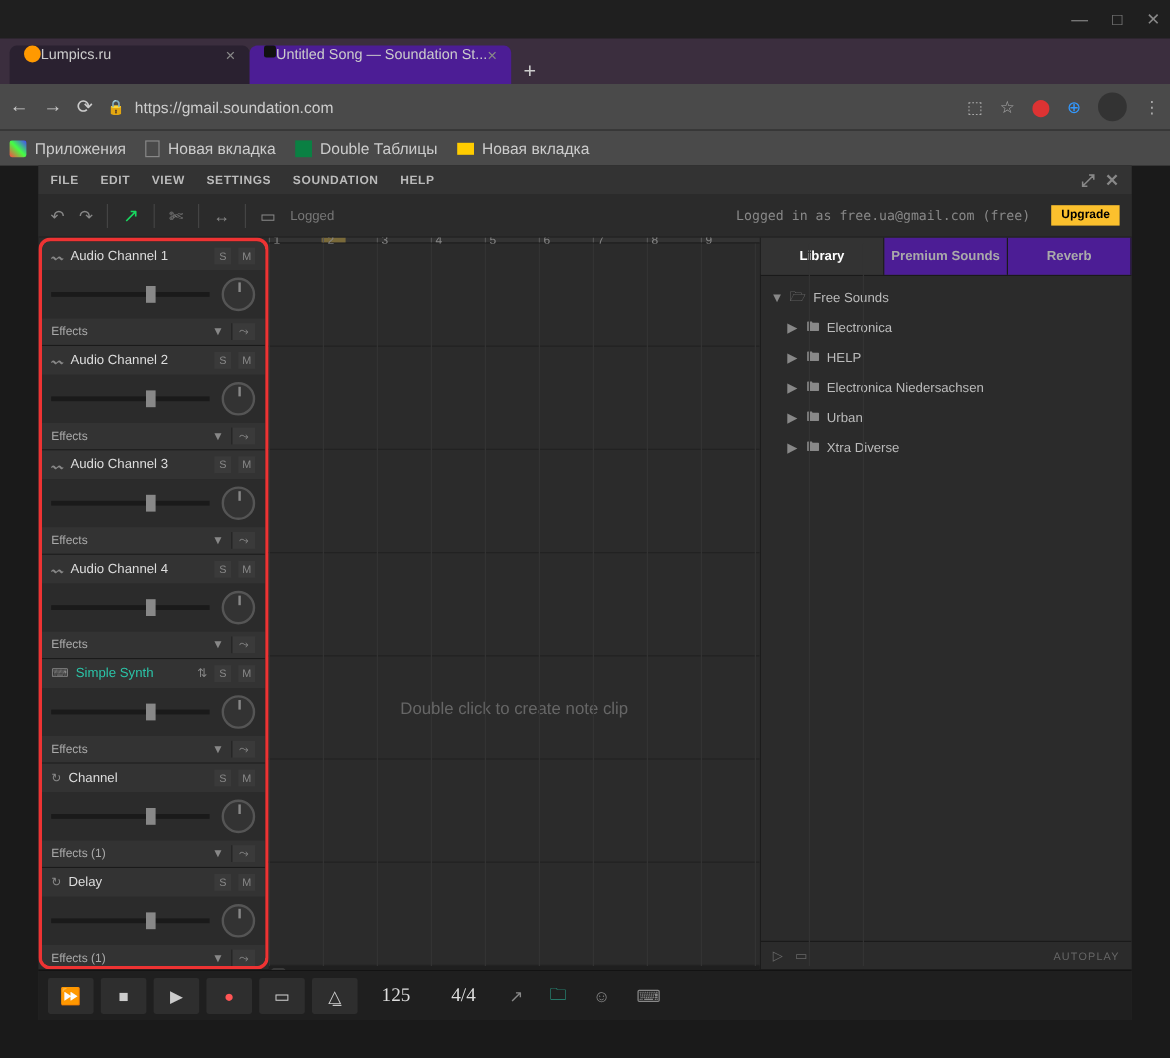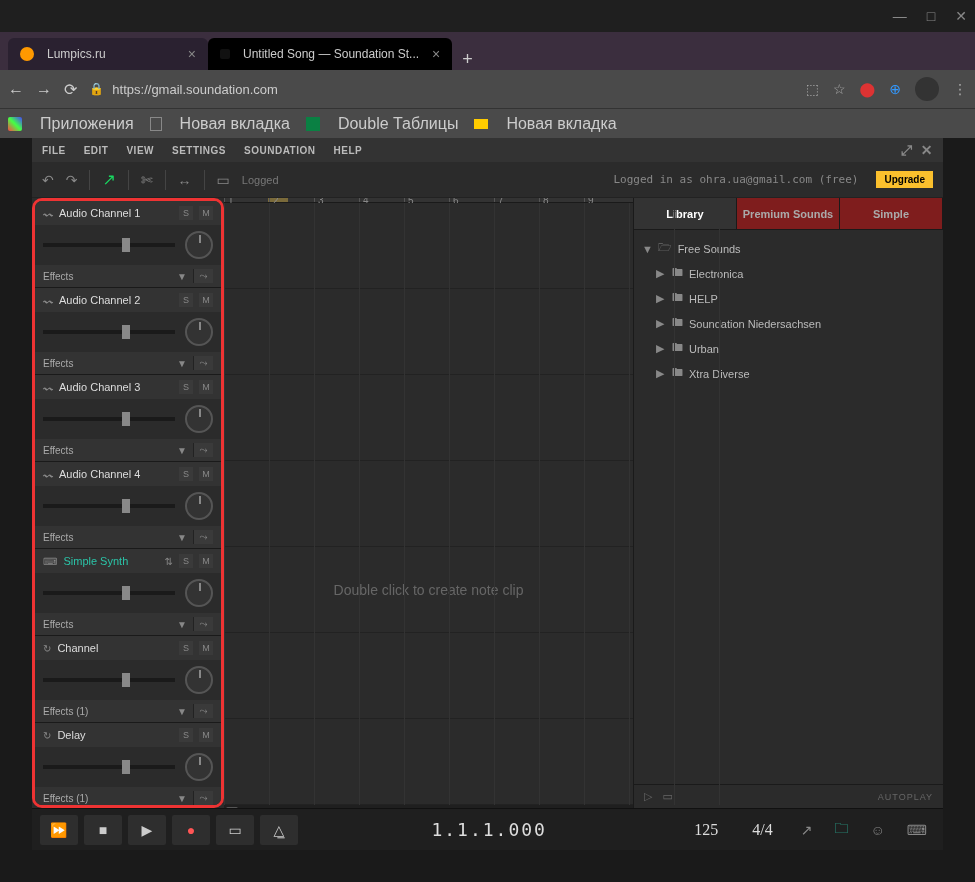--- a/index.html
+++ b/index.html
@@ -1,34 +1,34 @@
 <!DOCTYPE html>
 <html><head>
 <meta charset="utf-8">
 <style>
 *{margin:0;padding:0;box-sizing:border-box;font-family:Arial,sans-serif}
 body{background:#1a1a1a;width:975px;height:882px;overflow:hidden;position:relative}
 .titlebar{height:32px;background:#1f1f1f;display:flex;justify-content:flex-end;align-items:center;padding:0 8px;gap:20px}
 .titlebar span{color:#888;font-size:14px;cursor:pointer}
 .tabbar{height:38px;background:#3b2e3e;display:flex;align-items:flex-end;padding-left:8px}
-.tab{height:32px;padding:0 12px;display:flex;align-items:center;gap:13px;color:#ccc;font-size:12px;border-radius:6px 6px 0 0;min-width:200px;position:relative}
-.tab.active{background:#000000}
+.tab{height:32px;padding:0 12px;display:flex;align-items:flex-start;gap:0;color:#ccc;font-size:12px;border-radius:6px 6px 0 0;min-width:200px;position:relative}
+.tab.active{background:#4c1d95}
 .tab.inactive{background:#2a2130}
 .tab-close{color:#888;font-size:14px;margin-left:auto}
 .tab-add{color:#ccc;padding:0 10px;font-size:18px}
 .orange-dot{width:14px;height:14px;background:#f90;border-radius:50%}
 .black-dot{width:10px;height:10px;background:#111;border-radius:2px}
 .addrbar{height:38px;background:#4a4a4a;display:flex;align-items:center;padding:0 8px;gap:12px}
 .nav-btn{color:#ccc;font-size:16px;cursor:pointer}
 .url-area{flex:1;display:flex;align-items:center;gap:8px;color:#ccc;font-size:13px}
 .lock-icon{font-size:12px;color:#aaa}
 .ext-icons{display:flex;gap:14px;align-items:center;color:#aaa;font-size:14px}
 .avatar{width:24px;height:24px;background:#333;border-radius:50%}
 .bookbar{height:30px;background:#4a4a4a;display:flex;align-items:center;padding:0 8px;gap:16px;border-top:1px solid #333}
-.bookmark{display:flex;align-items:center;gap:18px;color:#ccc;font-size:16px}
+.bookmark{display:flex;align-items:center;gap:7px;color:#ccc;font-size:13px}
 .bm-grid{width:14px;height:14px;background:linear-gradient(45deg,#f44,#4f4,#44f);border-radius:2px}
 .bm-file{width:12px;height:14px;border:1px solid #888}
 .bm-sheets{width:14px;height:14px;background:#0a8043}
 .bm-img{width:14px;height:10px;background:#fc0}
 .app{position:absolute;top:138px;left:32px;right:32px;bottom:32px;background:#2b2b2b;display:flex;flex-direction:column}
 .menubar{height:24px;background:#333;display:flex;align-items:center;padding:0 10px;gap:18px;color:#bbb;font-size:10px;font-weight:bold;letter-spacing:0.5px}
 .menubar .spacer{flex:1}
 .menu-right{display:flex;gap:8px;color:#888;font-size:14px}
 .toolbar{height:36px;background:#2b2b2b;display:flex;align-items:center;padding:0 10px;gap:12px;border-bottom:1px solid #222}
 .tool-btn{color:#888;font-size:14px;cursor:pointer}
@@ -59,21 +59,21 @@
 .ruler-mark{position:absolute;top:0;height:100%;border-left:1px solid #555;color:#888;font-size:10px;padding-left:3px;display:flex;align-items:center}
 .ruler-hl{position:absolute;top:0;height:100%;background:#7a6a3a;width:20px}
 .tracks{flex:1;position:relative;background:#2b2b2b}
 .track-row{height:86px;border-bottom:1px solid #222}
 .track-row.synth{display:flex;align-items:center;justify-content:center;color:#666;font-size:14px}
 .grid-v{position:absolute;top:0;bottom:0;width:1px;background:#333}
 .h-scroll{height:14px;background:#1f1f1f;position:relative}
 .h-thumb{position:absolute;left:2px;width:12px;height:10px;top:2px;background:#555;border-radius:2px}
 .right-panel{width:310px;background:#2b2b2b;border-left:1px solid #1a1a1a;display:flex;flex-direction:column}
 .rp-tabs{height:32px;display:flex;border-bottom:1px solid #1a1a1a}
-.rp-tab{flex:1;display:flex;align-items:center;justify-content:center;color:#aaa;font-size:11px;font-weight:bold;background:#7f1d1d;border-right:1px solid #1a1a1a}
+.rp-tab{flex:1;display:flex;align-items:center;justify-content:center;color:#aaa;font-size:11px;font-weight:bold;background:#4c1d95;border-right:1px solid #1a1a1a}
 .rp-tab.active{background:#333;color:#fff}
 .tree{flex:1;padding:6px 4px;font-family:monospace;font-size:11px;color:#bbb}
 .tree-item{display:flex;align-items:center;gap:6px;padding:3px 4px}
 .tree-arrow{color:#888;width:10px}
 .folder-icon{color:#888}
 .rp-foot{height:24px;display:flex;align-items:center;padding:0 10px;gap:10px;color:#666;font-size:11px;border-top:1px solid #1a1a1a}
 .rp-foot .auto{margin-left:auto;letter-spacing:1px;font-size:9px}
 .transport{height:42px;background:#1f1f1f;display:flex;align-items:center;padding:0 8px;gap:6px;border-top:1px solid #111}
 .t-btn{width:38px;height:30px;background:#2e2e2e;display:flex;align-items:center;justify-content:center;color:#ccc;font-size:14px;border-radius:2px}
 .t-btn.rec{color:#f55}
@@ -162,21 +162,21 @@
     <span class="tool-btn">↷</span>
     <span class="tool-sep"></span>
     <span class="tool-arrow">↗</span>
     <span class="tool-sep"></span>
     <span class="tool-btn">✄</span>
     <span class="tool-sep"></span>
     <span class="tool-btn">↔</span>
     <span class="tool-sep"></span>
     <span class="tool-btn">▭</span>
     <span class="saved">Logged</span>
-    <span class="login-info">Logged in as ohra.ua@gmail.com (free)</span>
+    <span class="login-info">Logged in as free.ua@gmail.com (free)</span>
     <span class="upgrade">Upgrade</span>
   </div>
 
   <div class="main">
     <div class="channels" id="channels">
         <div class="channel">
     <div class="ch-head">
       <span class="ch-icon">〰</span>
       <span class="ch-name">Audio Channel 1</span>
 
@@ -355,21 +355,21 @@
         </div>
       <div class="h-scroll">
         <div class="h-thumb"></div>
       </div>
     </div>
 
     <div class="right-panel">
       <div class="rp-tabs">
         <div class="rp-tab active">Library</div>
         <div class="rp-tab">Premium Sounds</div>
-        <div class="rp-tab">Simple</div>
+        <div class="rp-tab">Reverb</div>
       </div>
       <div class="tree">
         <div class="tree-item">
           <span class="tree-arrow">▼</span>
           <span class="folder-icon">🗁</span>
           <span>Free Sounds</span>
         </div>
         <div id="tree-items">
             <div class="tree-item" style="padding-left:18px">
     <span class="tree-arrow">▶</span>
@@ -377,21 +377,21 @@
     <span>Electronica</span>
   </div>
             <div class="tree-item" style="padding-left:18px">
     <span class="tree-arrow">▶</span>
     <span class="folder-icon">🖿</span>
     <span>HELP</span>
   </div>
             <div class="tree-item" style="padding-left:18px">
     <span class="tree-arrow">▶</span>
     <span class="folder-icon">🖿</span>
-    <span>Soundation Niedersachsen</span>
+    <span>Electronica Niedersachsen</span>
   </div>
             <div class="tree-item" style="padding-left:18px">
     <span class="tree-arrow">▶</span>
     <span class="folder-icon">🖿</span>
     <span>Urban</span>
   </div>
             <div class="tree-item" style="padding-left:18px">
     <span class="tree-arrow">▶</span>
     <span class="folder-icon">🖿</span>
     <span>Xtra Diverse</span>
@@ -406,21 +406,20 @@
     </div>
   </div>
 
   <div class="transport">
     <div class="t-btn">⏩</div>
     <div class="t-btn">■</div>
     <div class="t-btn">▶</div>
     <div class="t-btn rec">●</div>
     <div class="t-btn">▭</div>
     <div class="t-btn">△̲</div>
-    <div class="t-pos">1.1.1.000</div>
     <div class="t-val">125</div>
     <div class="t-val">4/4</div>
     <span class="t-icon">↗</span>
     <span class="t-icon cyan">🗀</span>
     <span class="t-icon">☺</span>
     <span class="t-icon">⌨</span>
   </div>
 </div>
 
 </body></html>

